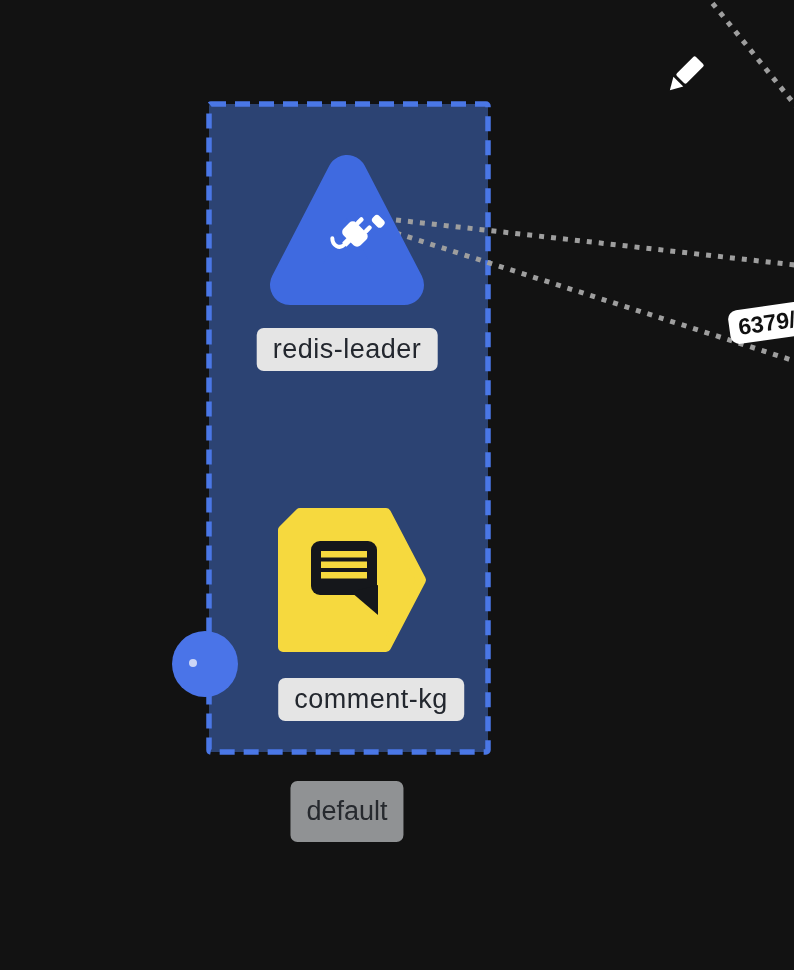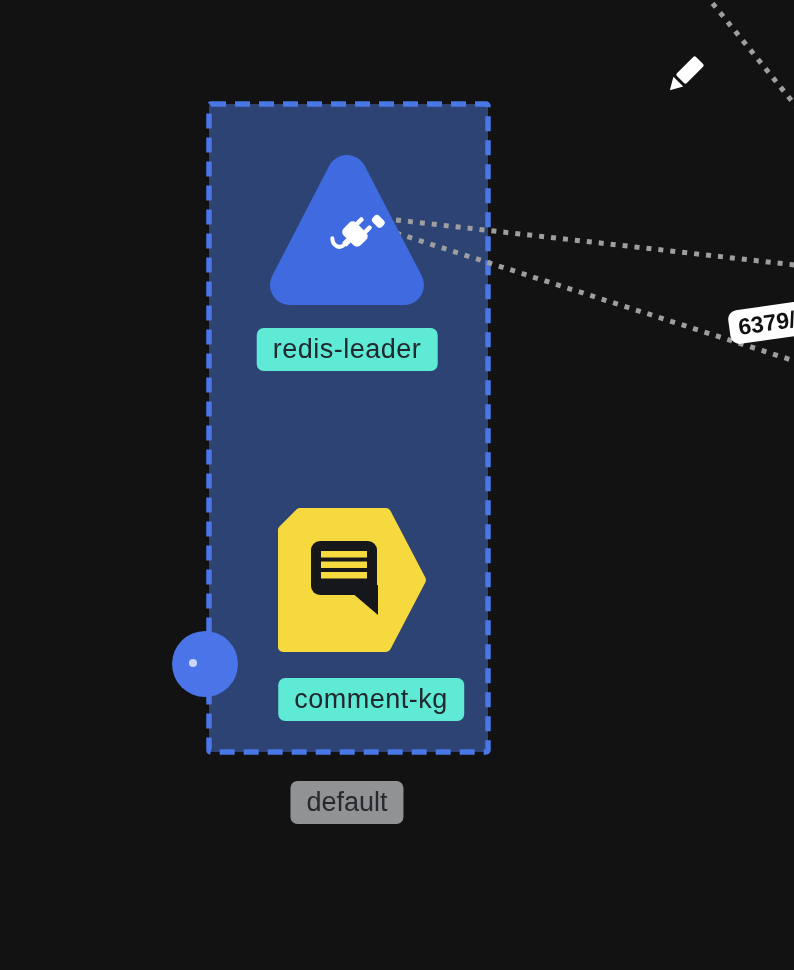--- a/index.html
+++ b/index.html
@@ -16,37 +16,37 @@
     overflow: hidden;
   }
   .diagram-svg {
     position: absolute;
     left: 0;
     top: 0;
   }
   .node-label {
     position: absolute;
     transform: translateX(-50%);
-    background: #5eead4;
+    background: #e5e5e5;
     color: #23272e;
     font-size: 27px;
     line-height: 1;
     padding: 8px 16px;
     border-radius: 7px;
     white-space: nowrap;
     letter-spacing: 0.5px;
   }
   .group-label {
     position: absolute;
     transform: translateX(-50%);
     background: #909294;
     color: #26292e;
     font-size: 27px;
     line-height: 1;
-    padding: 8px 16px;
+    padding: 17px 16px;
     border-radius: 7px;
     white-space: nowrap;
   }
   .port-badge {
     position: absolute;
     left: 729px;
     top: 306px;
     transform: rotate(-8deg);
     background: #ffffff;
     color: #111111;

